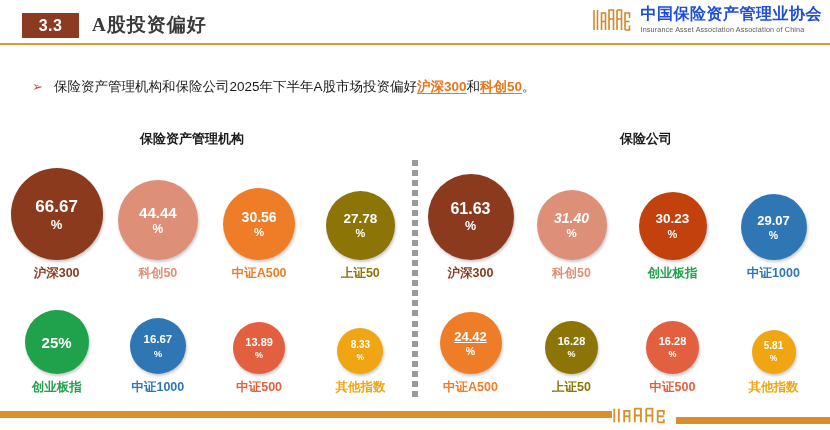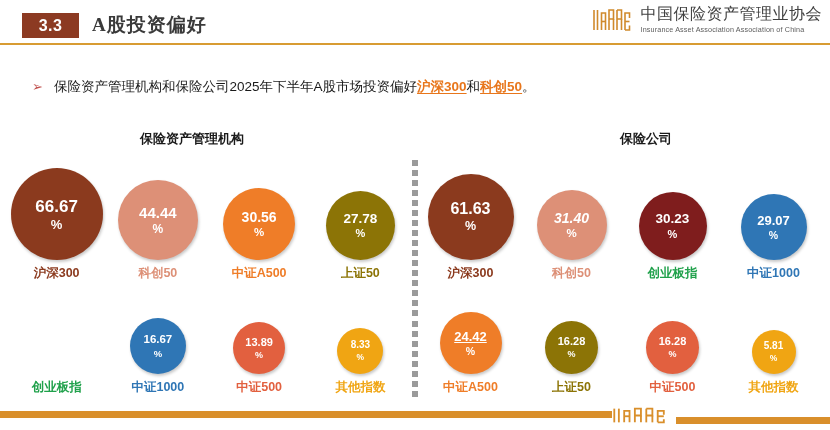--- a/index.html
+++ b/index.html
@@ -42,21 +42,21 @@
     background: #d89c33;
   }
 
   
   .logo-wrap {
     position: absolute; right: 8px; top: 6px;
     display: flex; align-items: center; gap: 7px;
   }
   .logo-mark { width: 42px; height: 24px; }
   .logo-text-cn {
-    font-size: 16px; font-weight: normal; color: #404040;
+    font-size: 16px; font-weight: bold; color: #1d4ed8;
     letter-spacing: 0.5px; line-height: 1.05;
   }
   .logo-text-en {
     font-size: 7.2px; color: #5c5c5c; letter-spacing: 0.15px;
     margin-top: 2px;
   }
 
   
   .bullet-row {
     position: absolute; left: 32px; top: 78px;
@@ -247,20 +247,23 @@
         <div class="cell">
           <div class="bubble" style="width: 69px; height: 69px; background: rgb(140, 116, 6);">
             <span class="v" style="font-size: 13.5px;">27.78</span>
             <span class="pct" style="font-size: 11px; margin-top: 3px;">%</span>
           </div>
           <div class="lab" style="color: rgb(140, 116, 6);">上证50</div>
         </div>
       </div>
     <div class="brow r2">
         <div class="cell">
+          <div class="bubble" style="width: 64px; height: 64px; background: rgb(32, 161, 75);">
+            <span class="v" style="font-size: 15px;">25%</span>
+          </div>
           <div class="lab" style="color: rgb(32, 161, 75);">创业板指</div>
         </div>
         <div class="cell">
           <div class="bubble" style="width: 56px; height: 56px; background: rgb(47, 118, 181);">
             <span class="v" style="font-size: 11.5px;">16.67</span>
             <span class="pct" style="font-size: 9.5px; margin-top: 3px;">%</span>
           </div>
           <div class="lab" style="color: rgb(47, 118, 181);">中证1000</div>
         </div>
         <div class="cell">
@@ -290,21 +293,21 @@
           <div class="lab" style="color: rgb(139, 58, 30);">沪深300</div>
         </div>
         <div class="cell">
           <div class="bubble" style="width: 70px; height: 70px; background: rgb(221, 144, 119);">
             <span class="v" style="font-size: 14px; font-style: italic;">31.40</span>
             <span class="pct" style="font-size: 11.5px; margin-top: 3px;">%</span>
           </div>
           <div class="lab" style="color: rgb(221, 144, 119);">科创50</div>
         </div>
         <div class="cell">
-          <div class="bubble" style="width: 68px; height: 68px; background: #7f1d1d;">
+          <div class="bubble" style="width: 68px; height: 68px; background: #c2410c;">
             <span class="v" style="font-size: 13.5px;">30.23</span>
             <span class="pct" style="font-size: 11px; margin-top: 3px;">%</span>
           </div>
           <div class="lab" style="color: rgb(32, 161, 75);">创业板指</div>
         </div>
         <div class="cell">
           <div class="bubble" style="width: 66px; height: 66px; background: rgb(47, 118, 181);">
             <span class="v" style="font-size: 13px;">29.07</span>
             <span class="pct" style="font-size: 10.5px; margin-top: 3px;">%</span>
           </div>

